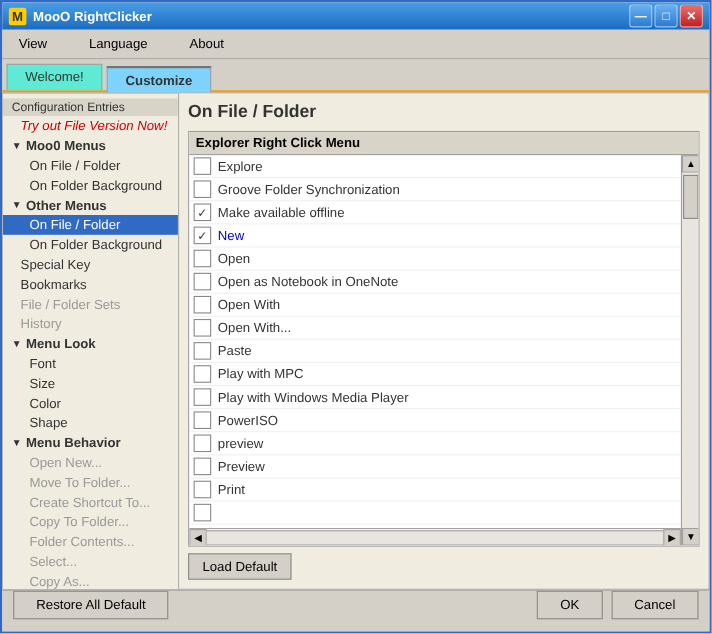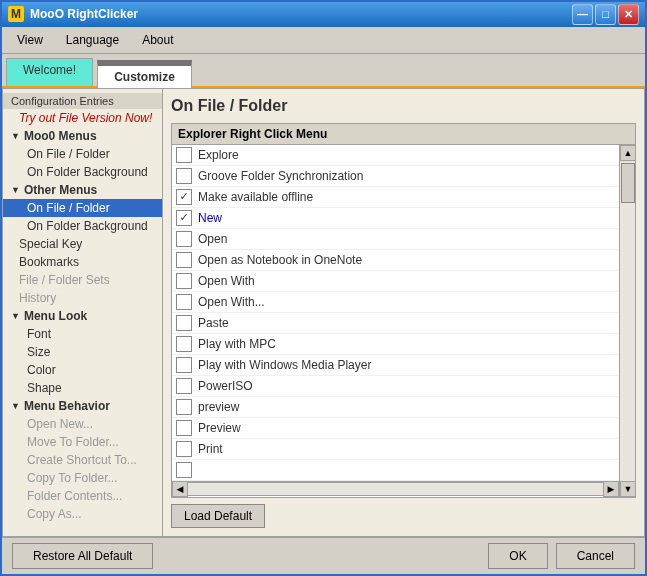--- a/index.html
+++ b/index.html
@@ -24,43 +24,43 @@
       border-radius: 3px; cursor: pointer; display: flex; align-items: center; justify-content: center;
       color: white; font-size: 11px; font-weight: bold;
       background: linear-gradient(to bottom, #6ab0f0, #2a7bd0);
     }
     .title-btn.close { background: linear-gradient(to bottom, #e87070, #c02020); }
 
     .menu-bar {
       background: #d4d0c8;
       padding: 3px 6px;
       display: flex;
-      gap: 5px;
+      gap: 20px;
       border-bottom: 1px solid #a0a0a0;
     }
     .menu-item { padding: 2px 8px; cursor: pointer; border: 1px solid transparent; }
 
     .tab-bar {
       display: flex;
       background: #d4d0c8;
       border-bottom: 2px solid #f5a000;
       padding-top: 4px;
       padding-left: 4px;
     }
     .tab {
       padding: 4px 16px;
       background: #5eead4;
       border: 1px solid #a0a0a0;
       border-bottom: none;
       cursor: pointer;
       color: #333;
     }
     .tab.active {
-      background: #ffffff;
-      border-top: 6px solid #737373;
+      background: #7dd3fc;
+      border-top: 2px solid #737373;
       font-weight: bold;
       position: relative;
       top: 2px;
     }
     .tab-welcome { margin-right: 4px; }
 
     .main-content {
       display: flex;
       height: calc(576px - 28px - 24px - 30px - 42px);
       background: #f0ece0;
@@ -187,21 +187,21 @@
       cursor: pointer;
       font-size: 12px;
       align-self: flex-start;
     }
 
     .bottom-bar {
       background: #d4d0c8;
       border-top: 1px solid #a0a0a0;
       height: 42px;
       display: flex;
-      align-items: center;
+      align-items: flex-start;
       padding: 0 10px;
       gap: 8px;
     }
     .bottom-btn {
       padding: 5px 20px;
       background: #d4d0c8;
       border: 1px solid #888;
       cursor: pointer;
       font-size: 12px;
     }
@@ -312,20 +312,23 @@
       <div class="sidebar-item indent2 disabled">
         <span>Create Shortcut To...</span>
       </div>
       <div class="sidebar-item indent2 disabled">
         <span>Copy To Folder...</span>
       </div>
       <div class="sidebar-item indent2 disabled">
         <span>Folder Contents...</span>
       </div>
       <div class="sidebar-item indent2 disabled">
+        <span>Select...</span>
+      </div>
+      <div class="sidebar-item indent2 disabled">
         <span>Copy As...</span>
       </div>
 
     </div>
 
     <div class="right-panel">
       <div class="panel-title">On File / Folder</div>
       <div class="list-container">
         <div class="list-header">
           <span>Explorer Right Click Menu</span>

